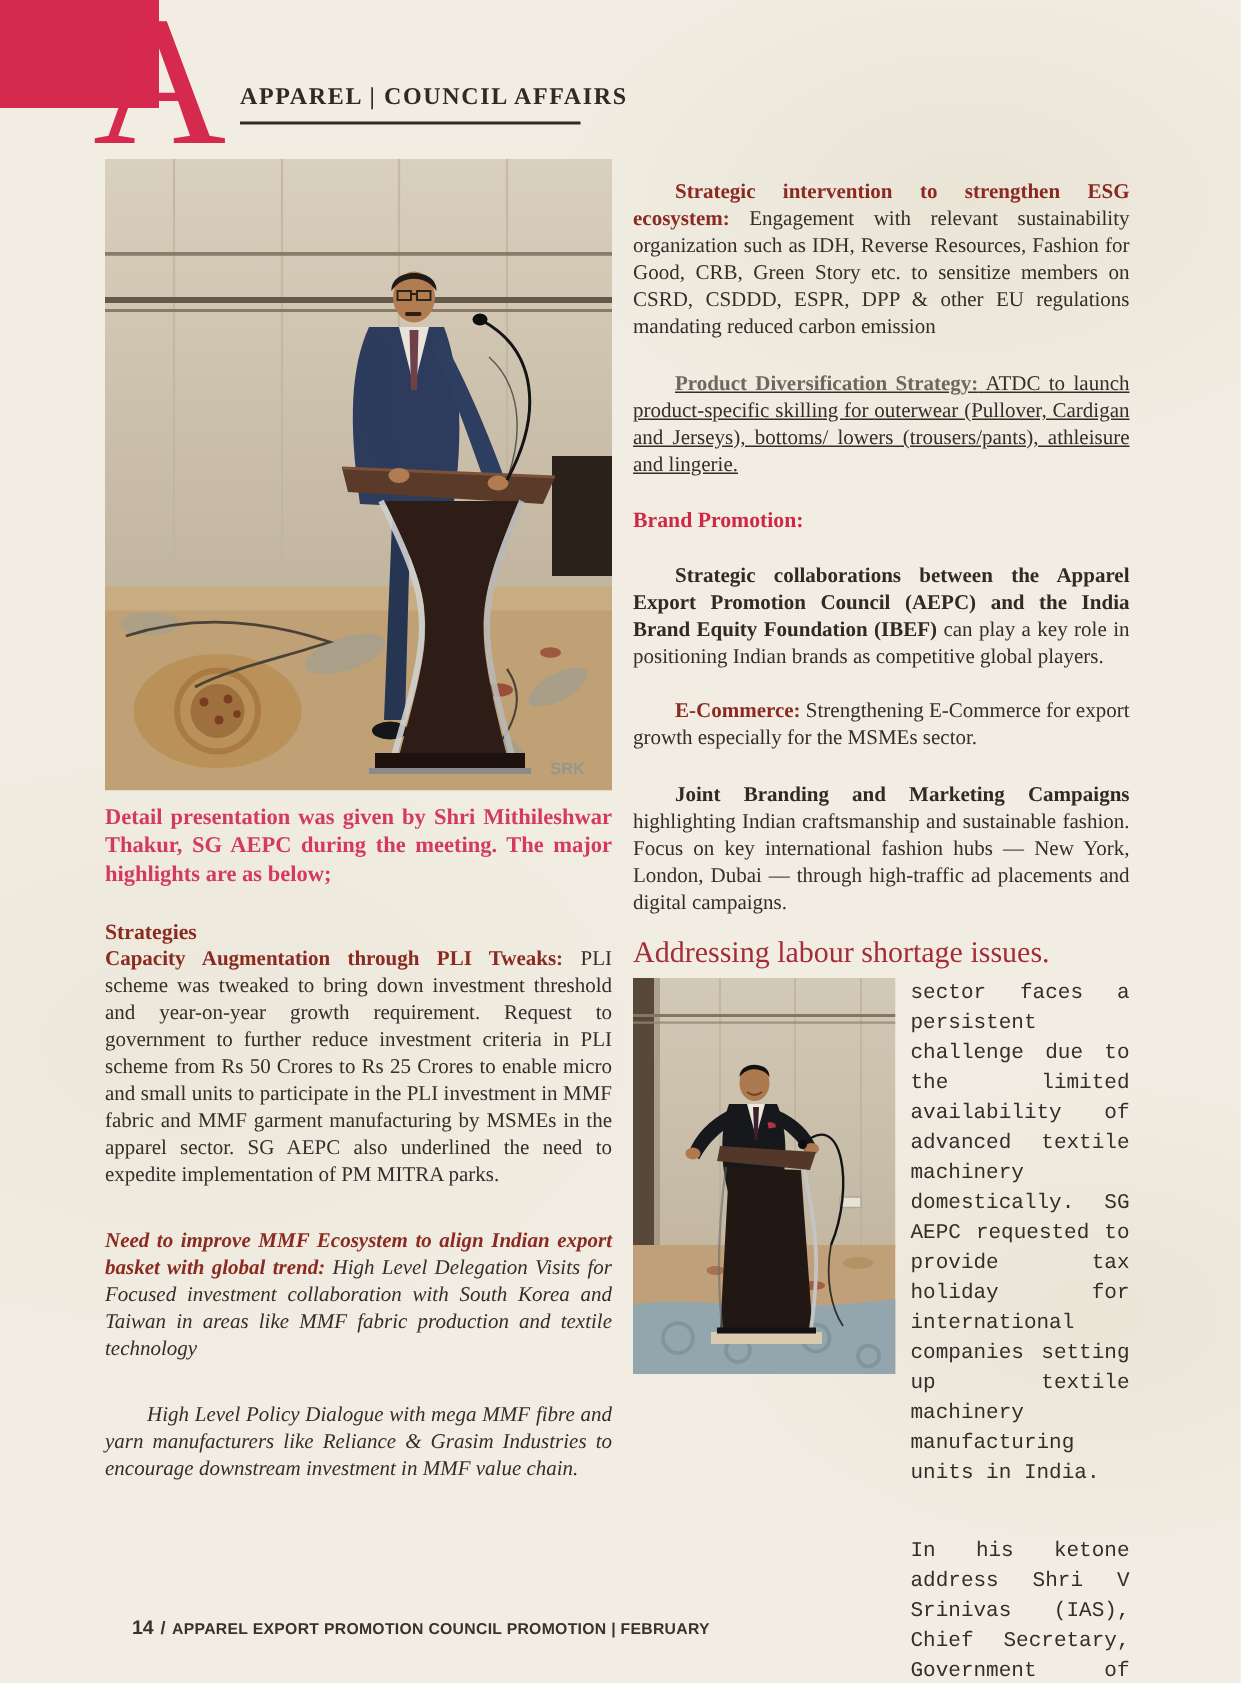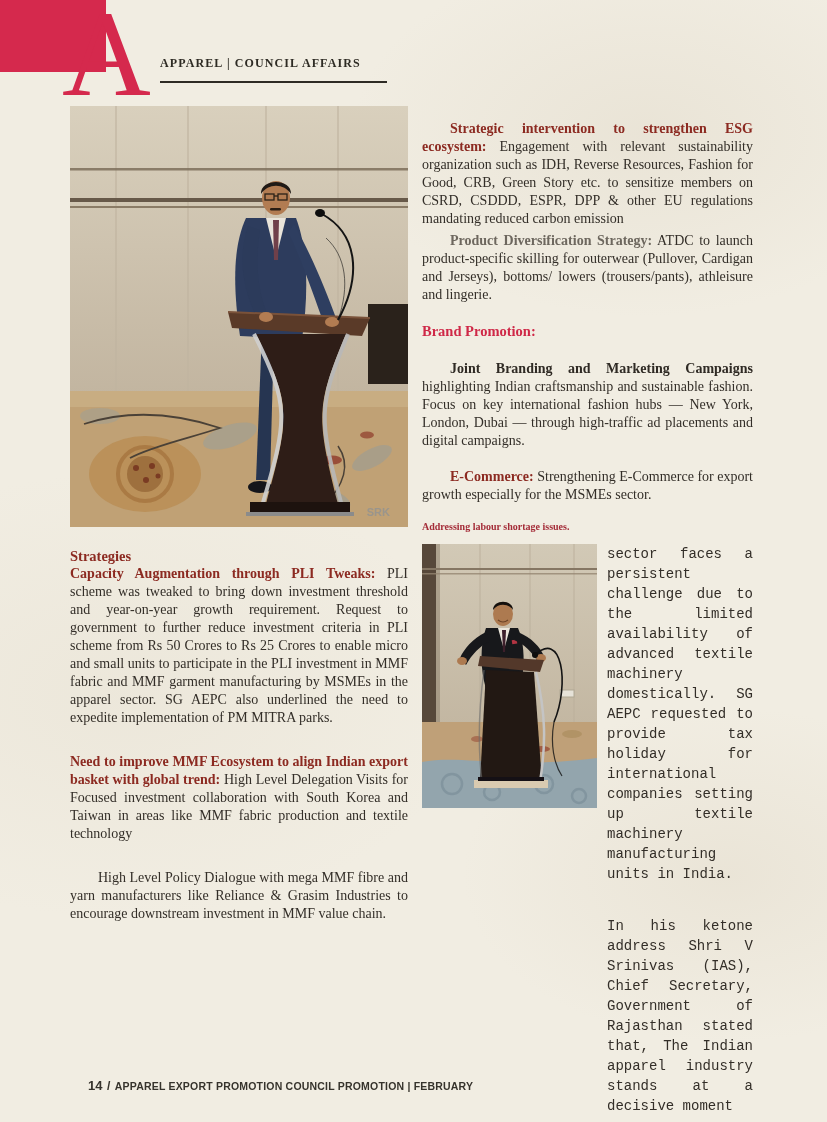--- a/index.html
+++ b/index.html
@@ -10,46 +10,46 @@
         background-image:
           radial-gradient(ellipse 420px 260px at 78% 12%, rgba(214,204,184,.28), rgba(214,204,184,0) 70%),
           radial-gradient(ellipse 500px 320px at 15% 62%, rgba(222,214,196,.25), rgba(222,214,196,0) 70%),
           radial-gradient(ellipse 380px 240px at 88% 78%, rgba(210,198,176,.22), rgba(210,198,176,0) 70%);
         }
 
   
   .logo-block{position:absolute;left:0;top:0;width:106px;height:72px;background:#d5294d;}
   .logo-a{position:absolute;left:62px;top:-8px;font-size:123px;line-height:1;
           font-family:"Liberation Serif",serif;color:#d5294d;font-weight:normal;}
-  .header-title{position:absolute;left:160px;top:56px;font-size:12px;font-weight:bold;
+  .header-title{position:absolute;left:160px;top:56px;font-size:16px;font-weight:bold;
                 letter-spacing:1.1px;color:#2e2b24;}
   .header-rule{position:absolute;left:160px;top:81px;width:227px;height:2px;background:#2e2b24;}
 
   
   .col-left{position:absolute;left:70px;top:106px;width:338px;}
   .col-right{position:absolute;left:422px;top:120px;width:331px;}
 
   p{margin:0;}
   .body-text{font-size:14px;line-height:18px;color:#332e28;text-align:justify;}
   .indent{text-indent:28px;}
   .lead-maroon{font-weight:bold;color:#8c2a21;}
   .lead-gray{font-weight:bold;color:#6d675e;}
   .lead-dark{font-weight:bold;color:#2f2a24;}
   .bold-dark{font-weight:bold;color:#2f2a24;}
   .h-crimson{font-size:14.5px;line-height:18px;font-weight:bold;color:#cf2847;}
   .h-maroon{font-size:14.5px;line-height:18px;font-weight:bold;color:#8c2a21;}
-  .h-labour{font-size:10px;line-height:18px;font-weight:bold;color:#a42c38;}
+  .h-labour{font-size:20px;line-height:18px;font-weight:normal;color:#a42c38;}
 
   .caption{margin-top:9px;font-size:15px;line-height:19px;font-weight:bold;
            color:#d43a5c;text-align:justify;}
   .strategies-h{margin-top:20px;}
-  .mt26{margin-top:26px;}
+  .mt26{margin-top:26px;font-style:italic;}
   .mt20{margin-top:20px;}
   .mt18{margin-top:18px;}
-  .mt16{margin-top:4px;}
+  .mt16{margin-top:20px;text-decoration:underline;}
   .mt14{margin-top:14px;}
 
   
   .lev-row{display:flex;margin-top:8px;font-family:Liberation Mono, monospace;}
   .lev-photo{flex:0 0 175px;}
   .lev-text{flex:1;margin-left:10px;font-size:14px;line-height:20px;color:#332e28;text-align:justify;}
   .lev-text .para2{margin-top:32px;}
 
   
   .footer{position:absolute;left:88px;top:1076px;color:#36332c;
@@ -138,42 +138,44 @@
         <ellipse cx="262" cy="216" rx="7" ry="5" fill="#b27c52"></ellipse>
       </g>
       <g>
         <path d="M 268,214 C 292,170 288,128 252,108" fill="none" stroke="#141414" stroke-width="2"></path>
         <path d="M 268,214 C 280,180 276,150 256,132" fill="none" stroke="#141414" stroke-width="1" opacity=".6"></path>
         <ellipse cx="250" cy="107" rx="5" ry="4" fill="#0d0d0d"></ellipse>
       </g>
       <text x="320" y="410" text-anchor="end" font-size="11" font-weight="bold" fill="#9a958c" font-family="Liberation Sans, sans-serif">SRK</text>
     </svg>
 
+    <p class="caption">Detail presentation was given by Shri Mithileshwar Thakur, SG AEPC during the meeting. The major highlights are as below;</p>
 
     <p class="h-maroon strategies-h">Strategies</p>
 
     <p class="body-text"><b class="lead-maroon">Capacity Augmentation through PLI Tweaks:</b><span> PLI scheme was tweaked to bring down investment threshold and year-on-year growth requirement. Request to government to further reduce investment criteria in PLI scheme from Rs 50 Crores to Rs 25 Crores to enable micro and small units to participate in the PLI investment in MMF fabric and MMF garment manufacturing by MSMEs in the apparel sector. SG AEPC also underlined the need to expedite implementation of PM MITRA parks.</span></p>
 
     <p class="body-text mt26"><b class="lead-maroon">Need to improve MMF Ecosystem to align Indian export basket with global trend:</b><span> High Level Delegation Visits for Focused investment collaboration with South Korea and Taiwan in areas like MMF fabric production and textile technology</span></p>
 
     <p class="body-text mt26 indent">High Level Policy Dialogue with mega MMF fibre and yarn manufacturers like Reliance &amp; Grasim Industries to encourage downstream investment in MMF value chain.</p>
   </div>
 
   <div class="col-right">
 
     <p class="body-text indent"><b class="lead-maroon">Strategic intervention to strengthen ESG ecosystem:</b><span> Engagement with relevant sustainability organization such as IDH, Reverse Resources, Fashion for Good, CRB, Green Story etc. to sensitize members on CSRD, CSDDD, ESPR, DPP &amp; other EU regulations mandating reduced carbon emission</span></p>
 
     <p class="body-text mt16 indent"><b class="lead-gray">Product Diversification Strategy:</b><span> ATDC to launch product-specific skilling for outerwear (Pullover, Cardigan and Jerseys), bottoms/ lowers (trousers/pants), athleisure and lingerie.</span></p>
 
     <p class="h-crimson mt18">Brand Promotion:</p>
 
+    <p class="body-text mt20 indent"><b class="lead-dark">Strategic collaborations between the Apparel Export Promotion Council (AEPC) and the India Brand Equity Foundation (IBEF)</b><span> can play a key role in positioning Indian brands as competitive global players.</span></p>
+
+    <p class="body-text mt18 indent"><b class="lead-maroon">E-Commerce:</b><span> Strengthening E-Commerce for export growth especially for the MSMEs sector.</span></p>
 
     <p class="body-text mt20 indent"><b class="lead-dark">Joint Branding and Marketing Campaigns</b><span> highlighting Indian craftsmanship and sustainable fashion. Focus on key international fashion hubs — New York, London, Dubai — through high-traffic ad placements and digital campaigns.</span></p>
-
-    <p class="body-text mt18 indent"><b class="lead-maroon">E-Commerce:</b><span> Strengthening E-Commerce for export growth especially for the MSMEs sector.</span></p>
 
     <p class="h-labour mt14">Addressing labour shortage issues.</p>
 
 
     <div class="lev-row">
 
       <svg class="lev-photo" width="175" height="264" viewBox="0 0 175 264">
         <defs>
           <linearGradient id="w2" x1="0" y1="0" x2="0" y2="1">
             <stop offset="0" stop-color="#d2c9b6"></stop>

